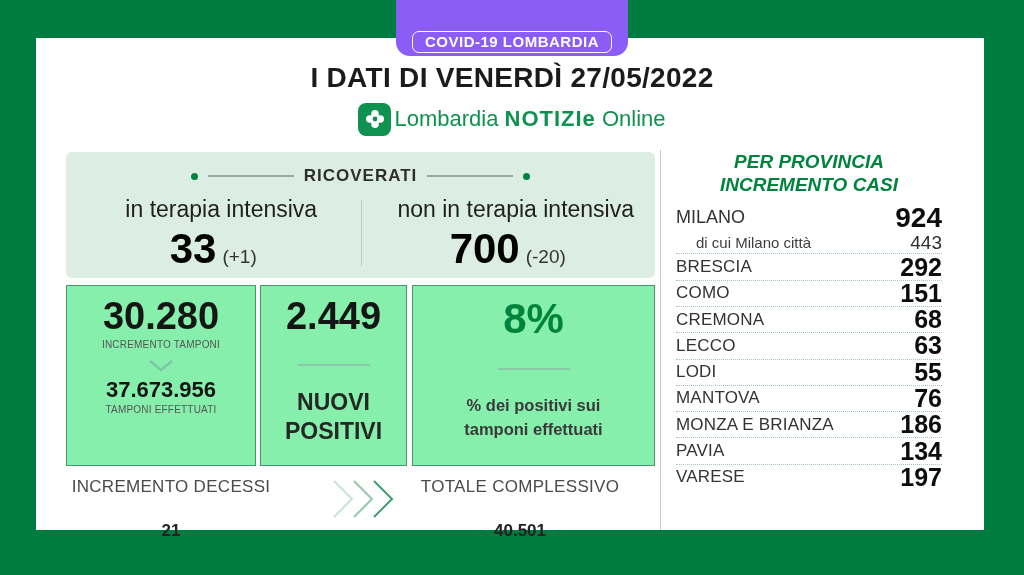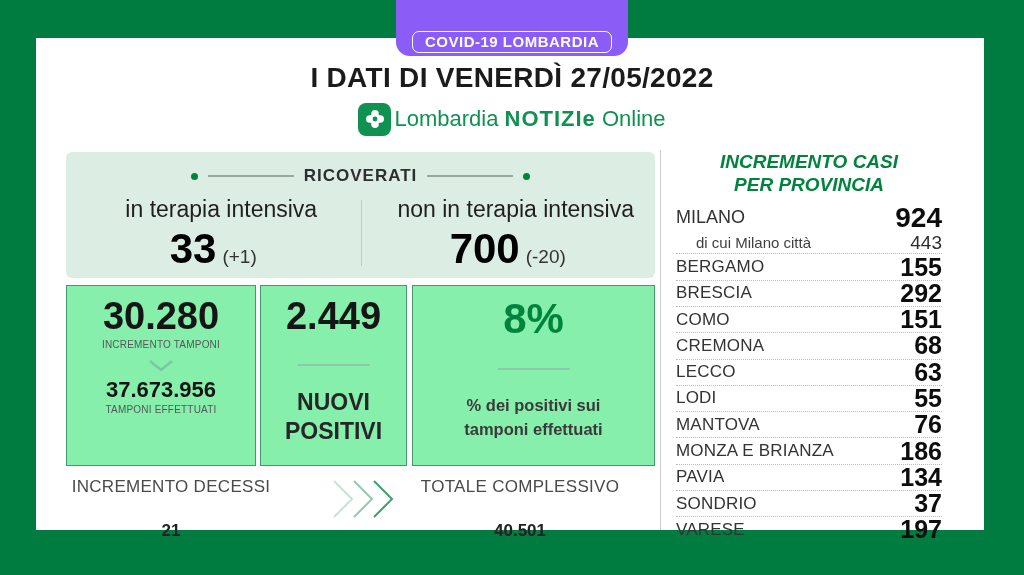--- a/index.html
+++ b/index.html
@@ -162,37 +162,33 @@
     <polyline points="43,5 61,23 43,41" stroke="#3f9e70" stroke-width="2" fill="none"></polyline>
   </svg>
   <div class="totale">
     <div class="bottom-label">TOTALE COMPLESSIVO</div>
     <div class="bottom-value">40.501</div>
   </div>
 
   <div class="v-divider"></div>
   <div class="prov-panel">
     <div class="prov-title">
+      <div>PER PROVINCIA</div>
       <div>INCREMENTO CASI</div>
-      <div>PER PROVINCIA</div>
     </div>
     <div class="prov-list">
       <div class="prov-row-milano">
         <span class="prov-name-milano">MILANO</span>
         <span class="prov-value-milano">924</span>
       </div>
       <div class="prov-row-sub">
         <span class="prov-sub-name">di cui Milano città</span>
         <span class="prov-sub-value">443</span>
       </div>
       <div class="prov-row">
-        <span class="prov-name">BERGAMO</span>
-        <span class="prov-value">155</span>
-      </div>
-      <div class="prov-row">
         <span class="prov-name">BRESCIA</span>
         <span class="prov-value">292</span>
       </div>
       <div class="prov-row">
         <span class="prov-name">COMO</span>
         <span class="prov-value">151</span>
       </div>
       <div class="prov-row">
         <span class="prov-name">CREMONA</span>
         <span class="prov-value">68</span>
@@ -211,22 +207,18 @@
       </div>
       <div class="prov-row">
         <span class="prov-name">MONZA E BRIANZA</span>
         <span class="prov-value">186</span>
       </div>
       <div class="prov-row">
         <span class="prov-name">PAVIA</span>
         <span class="prov-value">134</span>
       </div>
       <div class="prov-row">
-        <span class="prov-name">SONDRIO</span>
-        <span class="prov-value">37</span>
-      </div>
-      <div class="prov-row">
         <span class="prov-name">VARESE</span>
         <span class="prov-value">197</span>
       </div>
     </div>
   </div>
 </div>
 
 </body></html>

